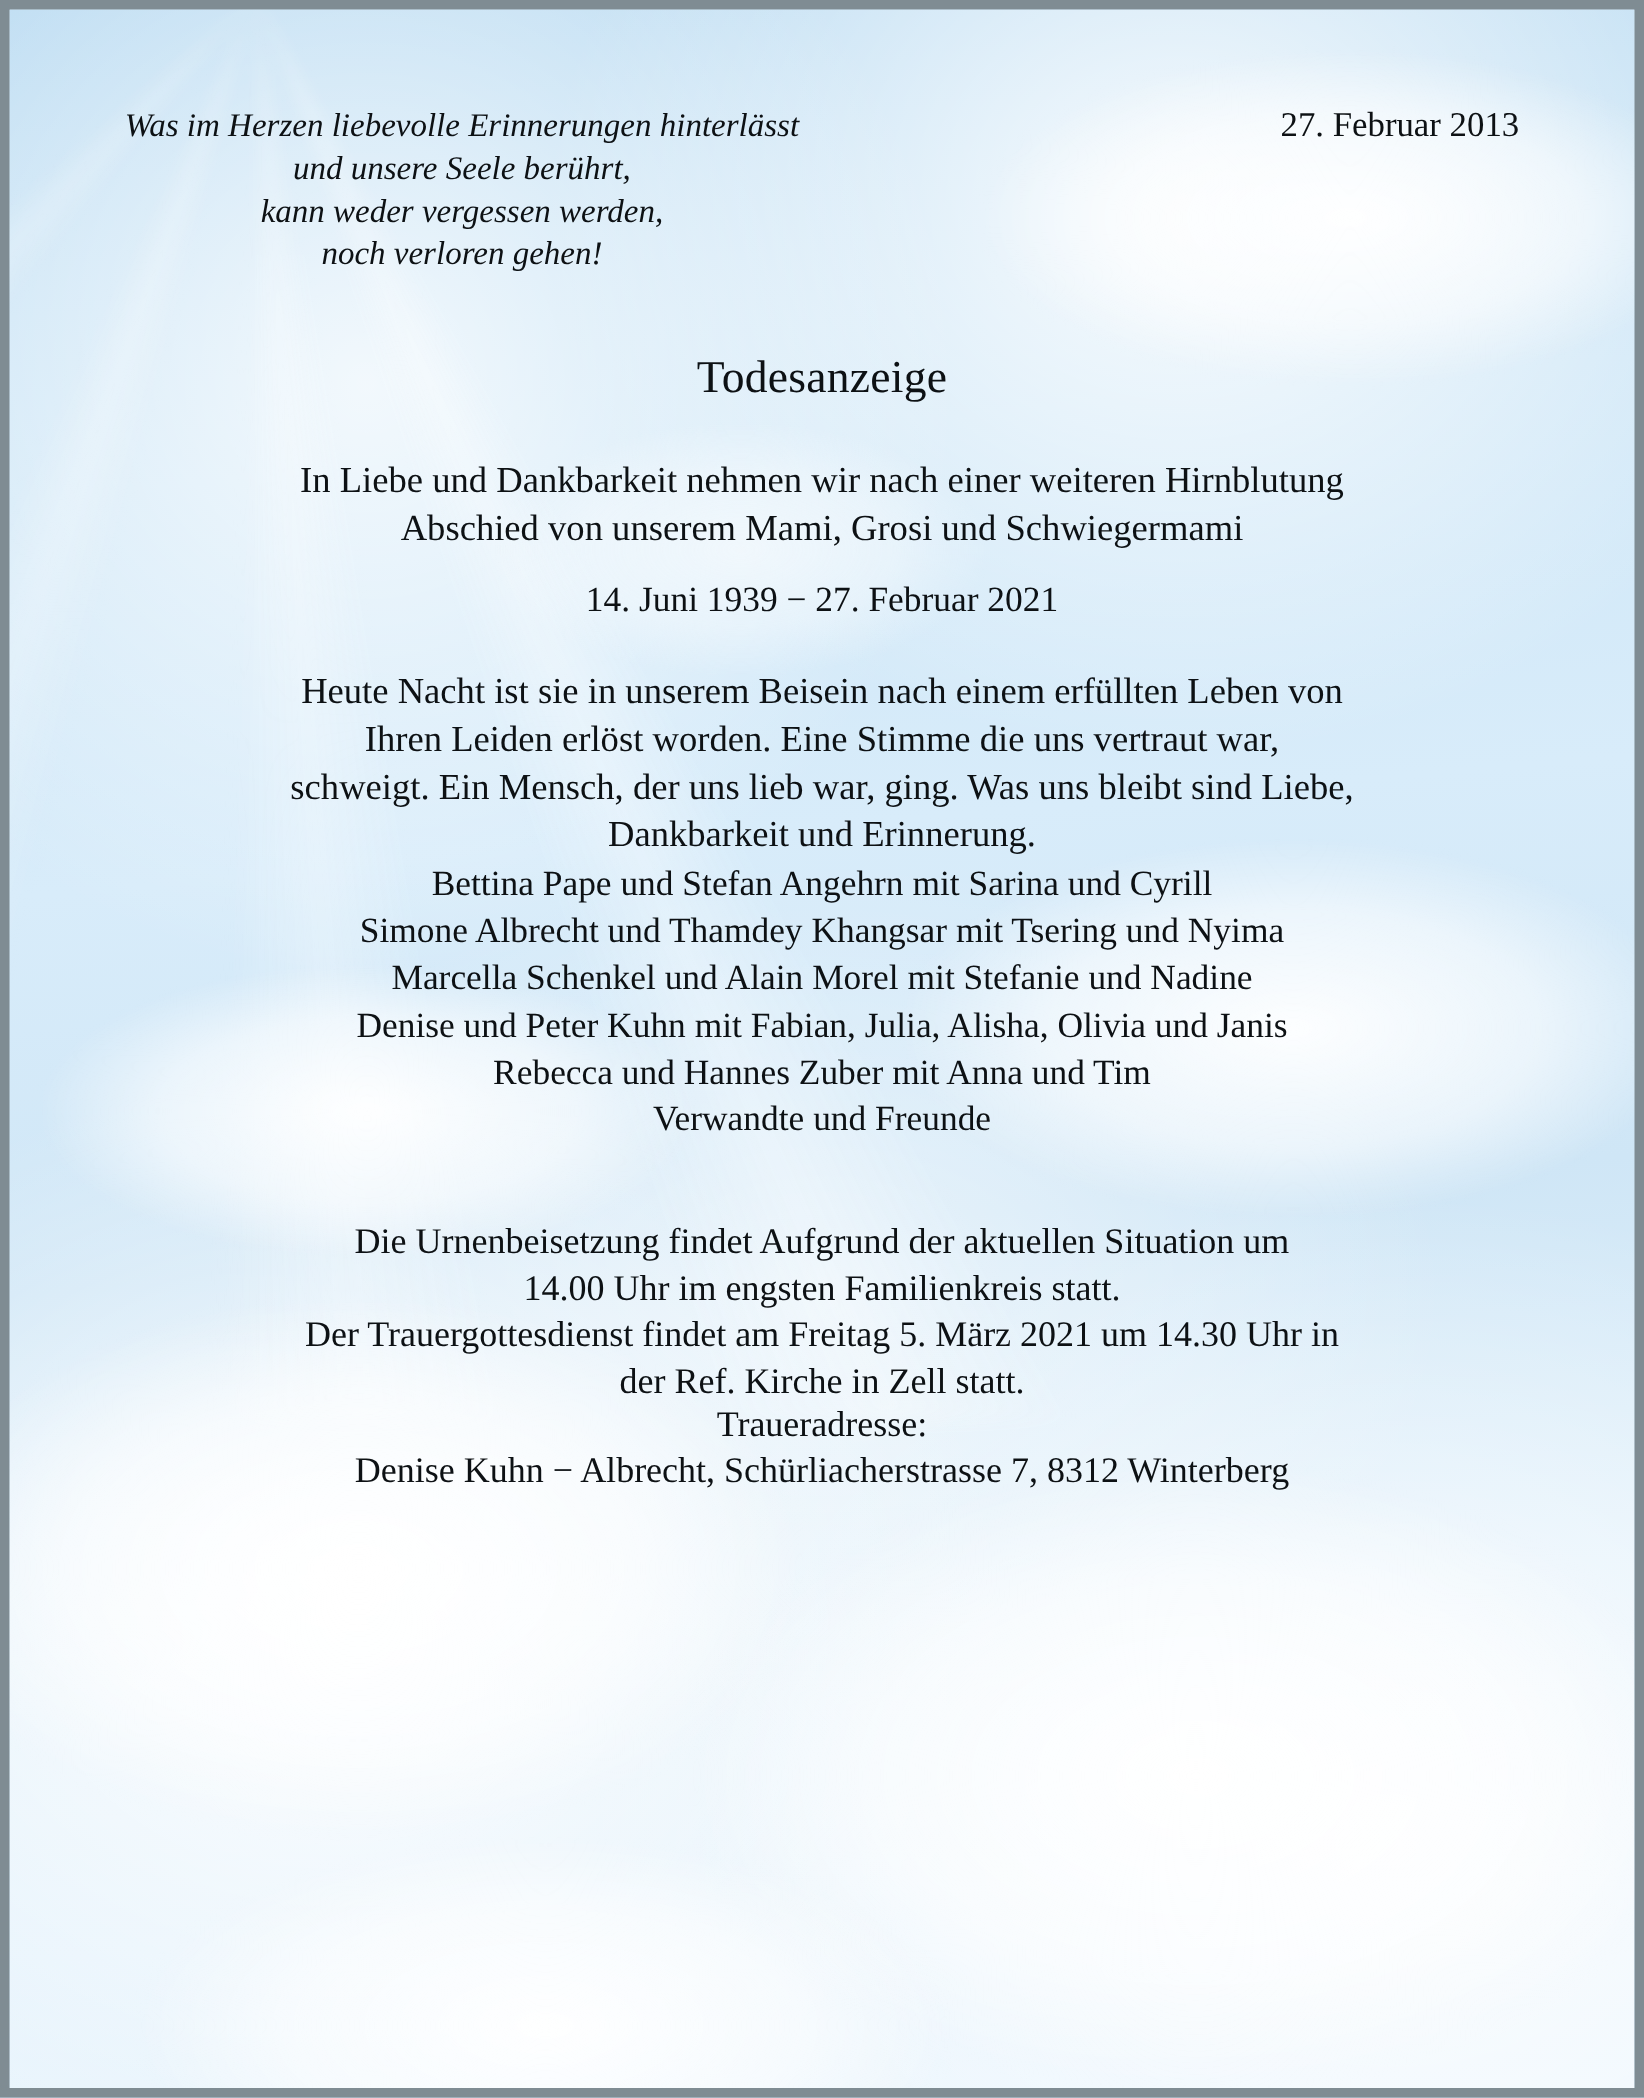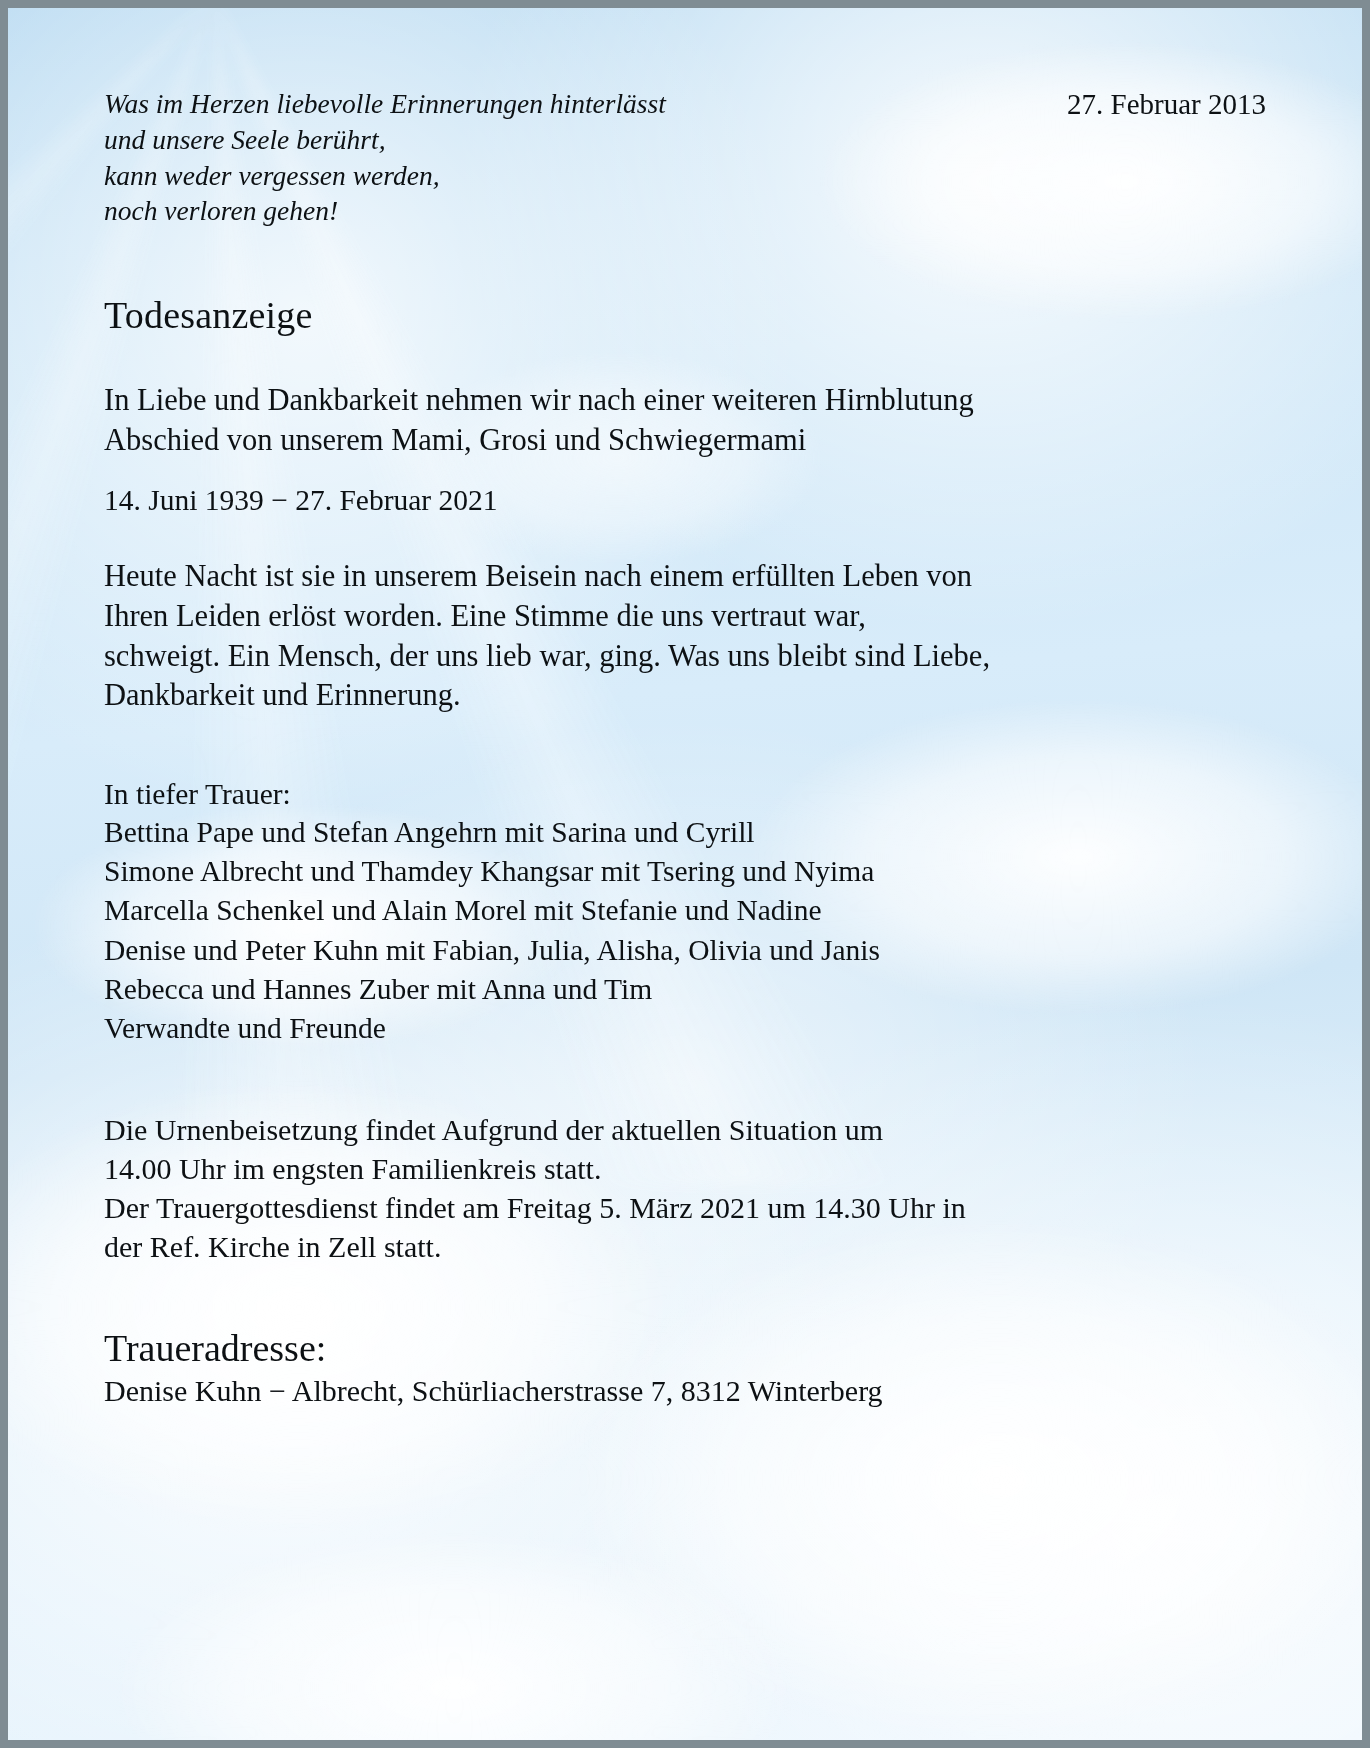--- a/index.html
+++ b/index.html
@@ -74,20 +74,21 @@
   .c6 { left: 8%;  top: 88%; width: 50%; height: 18%; }
   .c7 { left: 30%; top: 20%; width: 30%; height: 12%; opacity: .6; }
 
   
   .content {
     position: absolute;
     left: 0; top: 0; right: 0; bottom: 0;
     padding: 78px 96px 0 96px;
     box-sizing: border-box;
     color: #0d1114;
+    text-align: center;
   }
 
   .topline {
     display: flex;
     align-items: flex-start;
     justify-content: space-between;
   }
   .verse {
     font-style: italic;
     font-size: 27.5px;
@@ -147,22 +148,21 @@
   }
 
   .ceremony {
     font-size: 30px;
     line-height: 1.30;
     margin-top: 62px;
     white-space: pre-line;
   }
 
   .address-label {
-    font-size: 38px;
-    margin-top: 60px;
+    font-size: 30px;
   }
   .address {
     font-size: 30px;
     margin-top: 4px;
   }
 </style>
 </head>
 <body>
 
 <div class="page">
@@ -193,21 +193,20 @@
 Abschied von unserem Mami, Grosi und Schwiegermami</div>
 
 
     <div class="dates">14. Juni 1939 − 27. Februar 2021</div>
 
     <div class="body-text">Heute Nacht ist sie in unserem Beisein nach einem erfüllten Leben von
 Ihren Leiden erlöst worden. Eine Stimme die uns vertraut war,
 schweigt. Ein Mensch, der uns lieb war, ging. Was uns bleibt sind Liebe,
 Dankbarkeit und Erinnerung.</div>
 
-    <div class="mourn-label">In tiefer Trauer:</div>
     <div class="mourners">Bettina Pape und Stefan Angehrn mit Sarina und Cyrill
 Simone Albrecht und Thamdey Khangsar mit Tsering und Nyima
 Marcella Schenkel und Alain Morel mit Stefanie und Nadine
 Denise und Peter Kuhn mit Fabian, Julia, Alisha, Olivia und Janis
 Rebecca und Hannes Zuber mit Anna und Tim
 Verwandte und Freunde</div>
 
     <div class="ceremony">Die Urnenbeisetzung findet Aufgrund der aktuellen Situation um
 14.00 Uhr im engsten Familienkreis statt.
 Der Trauergottesdienst findet am Freitag 5. März 2021 um 14.30 Uhr in

